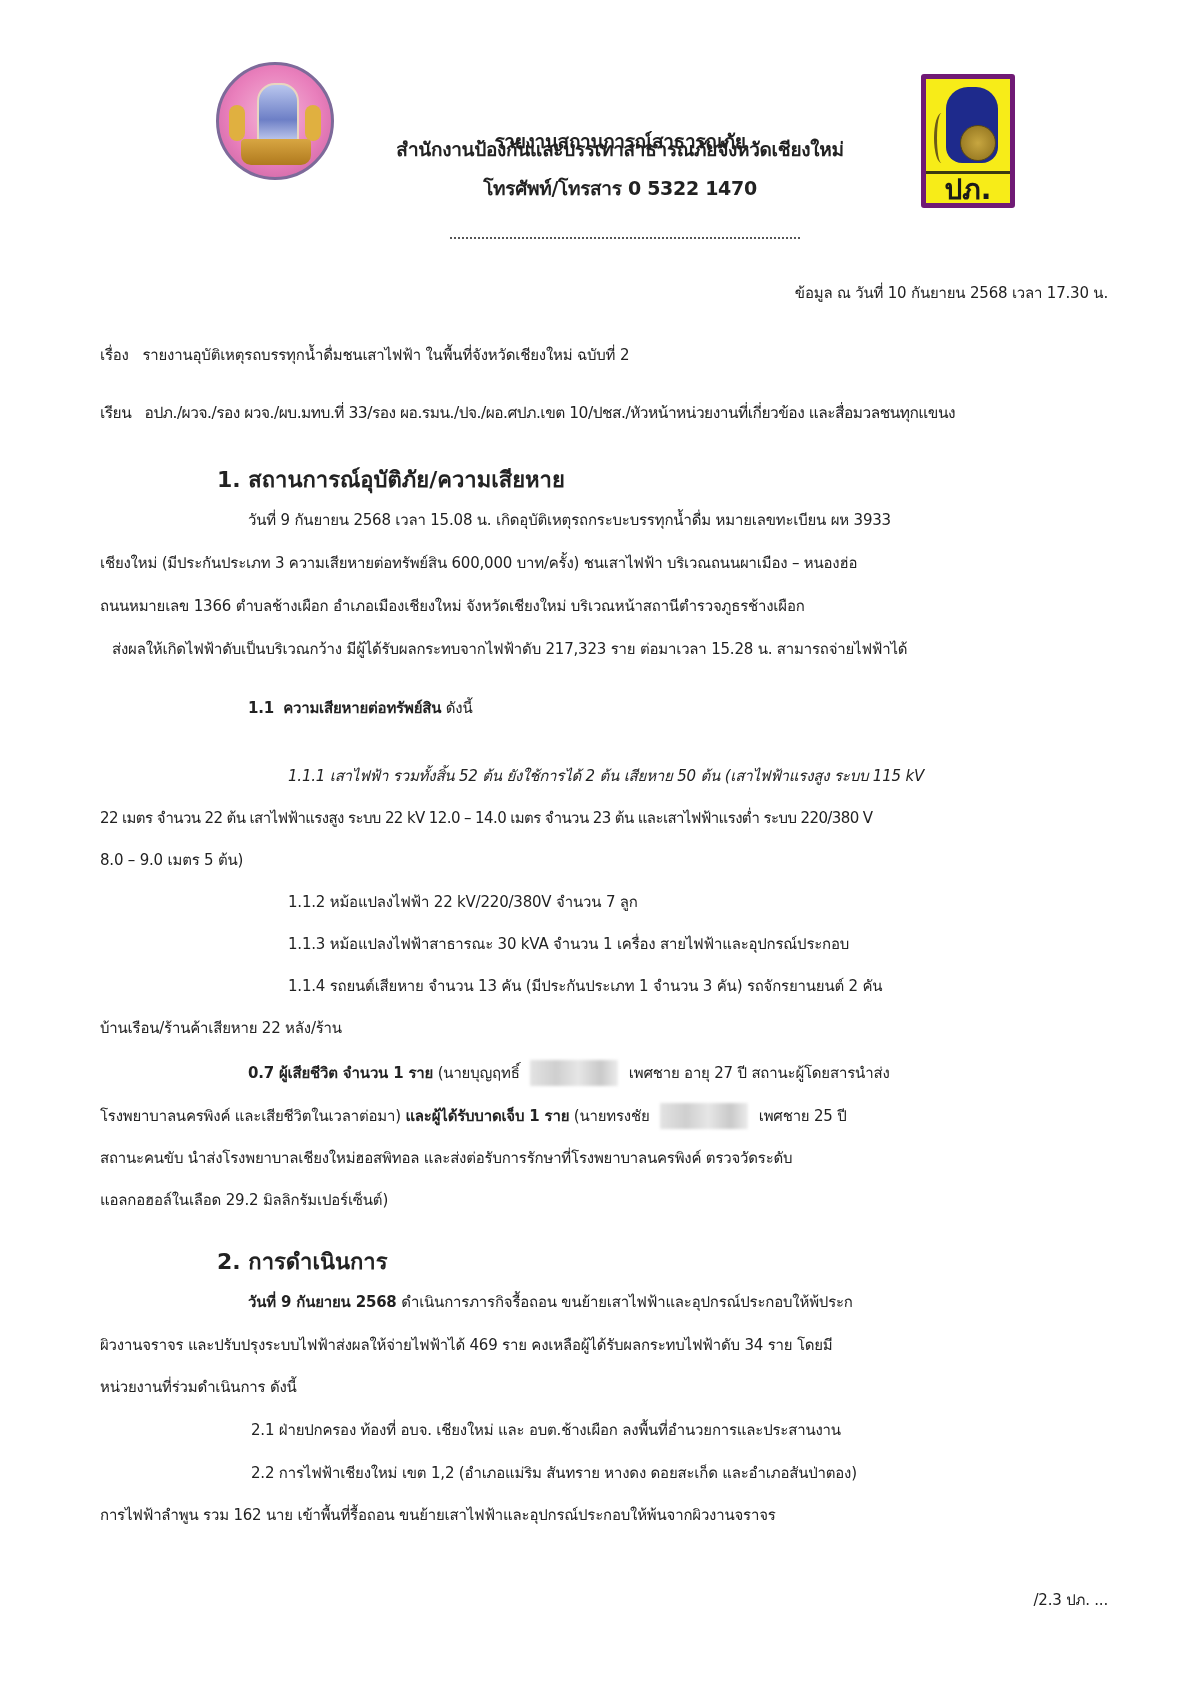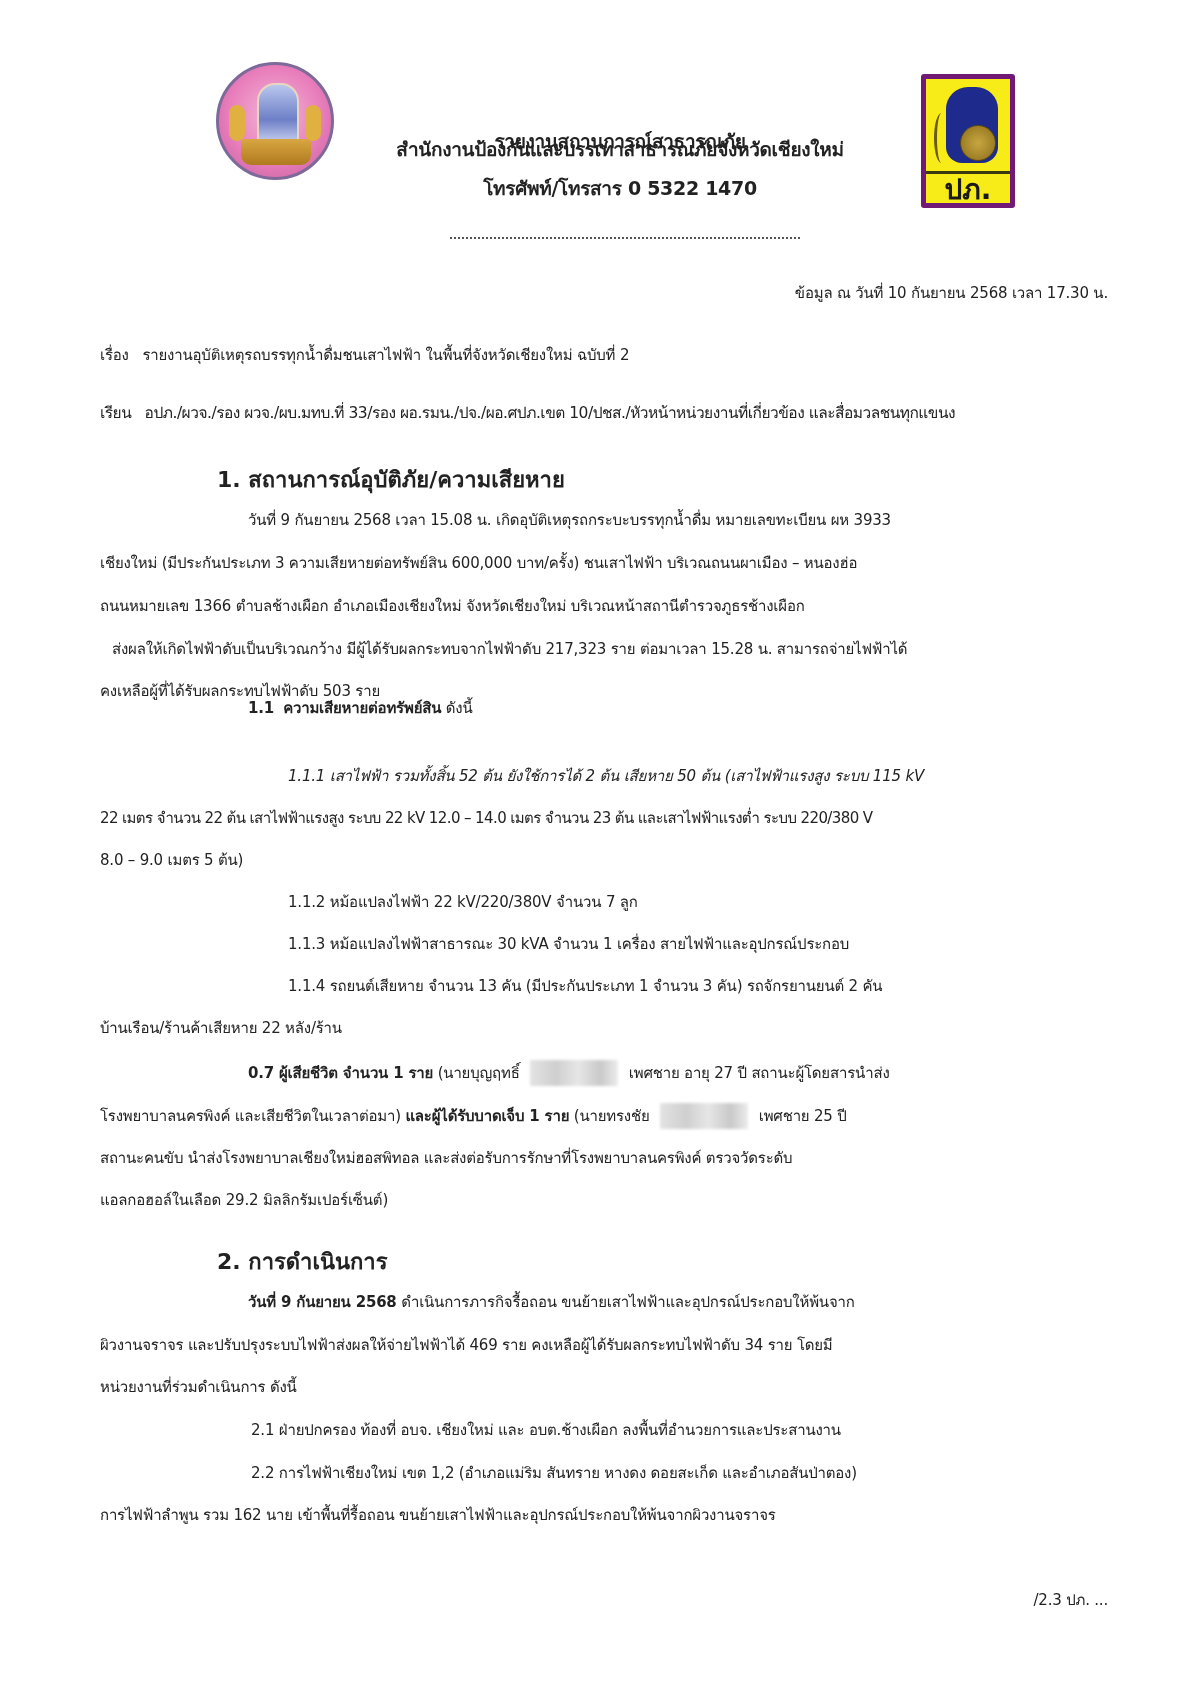--- a/index.html
+++ b/index.html
@@ -100,21 +100,20 @@
     <span>เรียน</span>&nbsp;&nbsp;
     <span>อปภ./ผวจ./รอง ผวจ./ผบ.มทบ.ที่ 33/รอง ผอ.รมน./ปจ./ผอ.ศปภ.เขต 10/ปชส./หัวหน้าหน่วยงานที่เกี่ยวข้อง และสื่อมวลชนทุกแขนง</span>
   </div>
 
   <div class="abs h1" style="top:462px; left:217px;">1. สถานการณ์อุบัติภัย/ความเสียหาย</div>
 
   <div class="abs body-line" style="top:508px; left:248px;">วันที่ 9 กันยายน 2568 เวลา 15.08 น. เกิดอุบัติเหตุรถกระบะบรรทุกน้ำดื่ม หมายเลขทะเบียน ผห 3933</div>
   <div class="abs body-line" style="top:551px; left:100px;">เชียงใหม่ (มีประกันประเภท 3 ความเสียหายต่อทรัพย์สิน 600,000 บาท/ครั้ง) ชนเสาไฟฟ้า บริเวณถนนผาเมือง – หนองฮ่อ</div>
   <div class="abs body-line" style="top:594px; left:100px;">ถนนหมายเลข 1366 ตำบลช้างเผือก อำเภอเมืองเชียงใหม่ จังหวัดเชียงใหม่ บริเวณหน้าสถานีตำรวจภูธรช้างเผือก</div>
   <div class="abs body-line" style="top:637px; left:84px;margin-left:28px;">ส่งผลให้เกิดไฟฟ้าดับเป็นบริเวณกว้าง มีผู้ได้รับผลกระทบจากไฟฟ้าดับ 217,323 ราย ต่อมาเวลา 15.28 น. สามารถจ่ายไฟฟ้าได้</div>
-  <div class="abs body-line" style="top:679px; left:100px;">คงเหลือผู้ที่ได้รับผลกระทบไฟฟ้าดับ 503 ราย</div>
 
   <div class="abs body-line" style="top:696px; left:248px;">
     <span class="bold">1.1</span>&nbsp;
     <span class="bold">ความเสียหายต่อทรัพย์สิน</span><span> ดังนี้</span>
   </div>
 
   <div class="abs body-line" style="top:764px; left:288px;font-style:italic;">1.1.1  เสาไฟฟ้า รวมทั้งสิ้น 52 ต้น ยังใช้การได้ 2 ต้น เสียหาย 50 ต้น (เสาไฟฟ้าแรงสูง ระบบ 115 kV</div>
   <div class="abs body-line" style="top:806px; left:100px; letter-spacing:-0.6px;">22 เมตร จำนวน 22 ต้น เสาไฟฟ้าแรงสูง ระบบ 22 kV 12.0 – 14.0 เมตร จำนวน 23 ต้น และเสาไฟฟ้าแรงต่ำ ระบบ 220/380 V</div>
   <div class="abs body-line" style="top:848px; left:100px;">8.0 – 9.0 เมตร 5 ต้น)</div>
 
@@ -129,21 +128,21 @@
   </div>
   <div class="abs body-line" style="top:1103px; left:100px;">
     <span>โรงพยาบาลนครพิงค์ และเสียชีวิตในเวลาต่อมา) </span><span class="bold">และผู้ได้รับบาดเจ็บ 1 ราย</span><span> (นายทรงชัย </span><span class="blur"></span><span> เพศชาย 25 ปี</span>
   </div>
   <div class="abs body-line" style="top:1146px; left:100px;">สถานะคนขับ นำส่งโรงพยาบาลเชียงใหม่ฮอสพิทอล และส่งต่อรับการรักษาที่โรงพยาบาลนครพิงค์ ตรวจวัดระดับ</div>
   <div class="abs body-line" style="top:1188px; left:100px;">แอลกอฮอล์ในเลือด 29.2 มิลลิกรัมเปอร์เซ็นต์)</div>
 
   <div class="abs h1" style="top:1244px; left:217px;">2. การดำเนินการ</div>
 
   <div class="abs body-line" style="top:1290px; left:248px;">
-    <span class="bold">วันที่ 9 กันยายน 2568</span><span> ดำเนินการภารกิจรื้อถอน ขนย้ายเสาไฟฟ้าและอุปกรณ์ประกอบให้พ้นจาก</span>
+    <span class="bold">วันที่ 9 กันยายน 2568</span><span> ดำเนินการภารกิจรื้อถอน ขนย้ายเสาไฟฟ้าและอุปกรณ์ประกอบให้พ้ประก</span>
   </div>
   <div class="abs body-line" style="top:1333px; left:100px;">ผิวงานจราจร และปรับปรุงระบบไฟฟ้าส่งผลให้จ่ายไฟฟ้าได้ 469 ราย คงเหลือผู้ได้รับผลกระทบไฟฟ้าดับ 34 ราย โดยมี</div>
   <div class="abs body-line" style="top:1375px; left:100px;">หน่วยงานที่ร่วมดำเนินการ ดังนี้</div>
 
   <div class="abs body-line" style="top:1418px; left:251px;">2.1 ฝ่ายปกครอง ท้องที่ อบจ. เชียงใหม่ และ อบต.ช้างเผือก ลงพื้นที่อำนวยการและประสานงาน</div>
   <div class="abs body-line" style="top:1461px; left:251px;">2.2 การไฟฟ้าเชียงใหม่ เขต 1,2 (อำเภอแม่ริม สันทราย หางดง ดอยสะเก็ด และอำเภอสันป่าตอง)</div>
   <div class="abs body-line" style="top:1503px; left:100px;">การไฟฟ้าลำพูน รวม 162 นาย เข้าพื้นที่รื้อถอน ขนย้ายเสาไฟฟ้าและอุปกรณ์ประกอบให้พ้นจากผิวงานจราจร</div>
 
   <div class="abs body-line" style="top:1588px; right:92px;">/2.3 ปภ. ...</div>
 </div>

